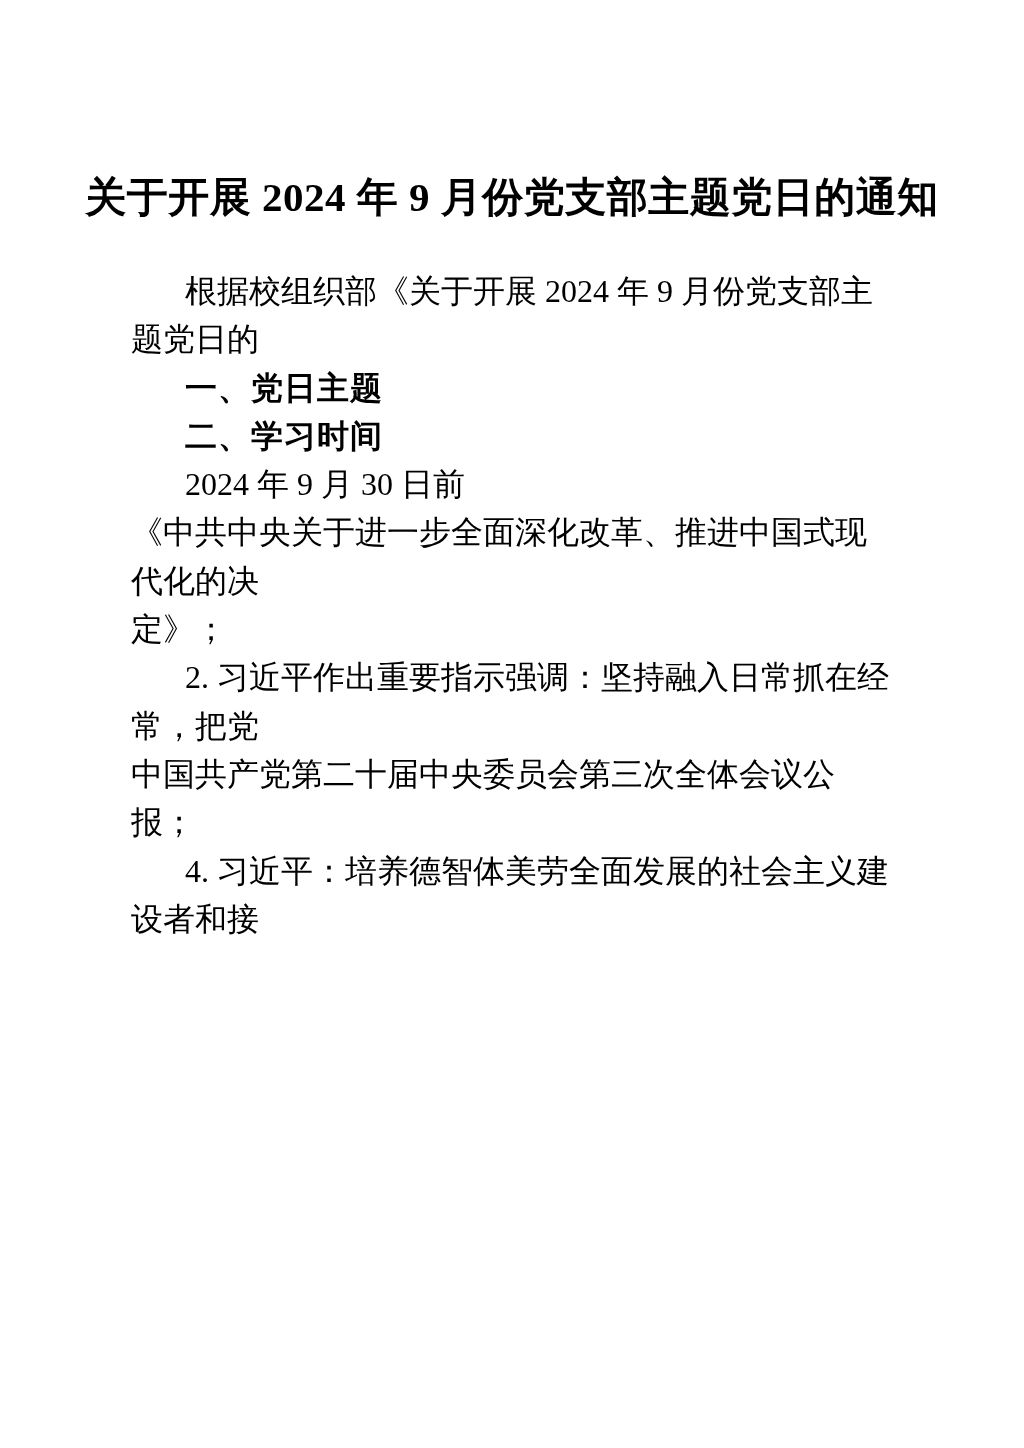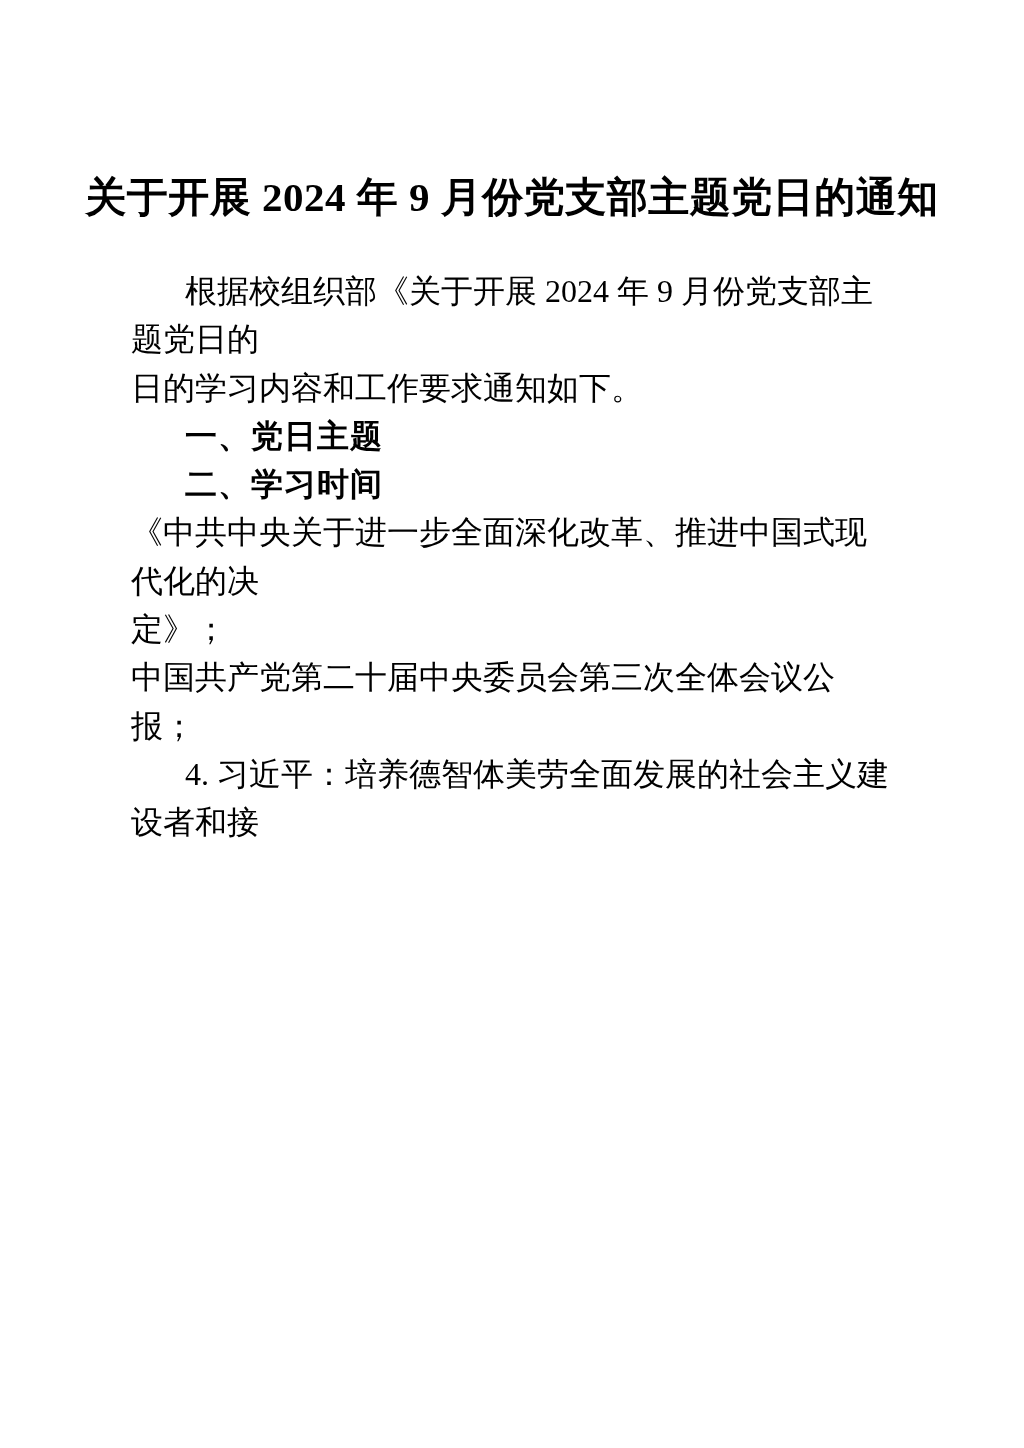--- a/index.html
+++ b/index.html
@@ -66,28 +66,29 @@
 <body>
 
 <div class="page">
 
   <h1 class="doc-title">关于开展 2024 年 9 月份党支部主题党日的通知</h1>
 
   <div class="doc-body">
 
 
     <div class="line indent">根据校组织部《关于开展 2024 年 9 月份党支部主题党日的</div>
-    <div class="line">日的学习内容和工作要求通知如下。</div>
 
     <div class="line indent heading">一、党日主题</div>
 
     <div class="line indent heading">二、学习时间</div>
+    <div class="line indent">2024 年 9 月 30 日前</div>
 
     <div class="line">《中共中央关于进一步全面深化改革、推进中国式现代化的决</div>
     <div class="line">定》；</div>
+    <div class="line indent">2. 习近平作出重要指示强调：坚持融入日常抓在经常，把党</div>
     <div class="line">中国共产党第二十届中央委员会第三次全体会议公报；</div>
     <div class="line indent">4. 习近平：培养德智体美劳全面发展的社会主义建设者和接</div>
 
   </div>
 
   <div class="page-number">— 1 —</div>
 
 </div>
 
 </body></html>

